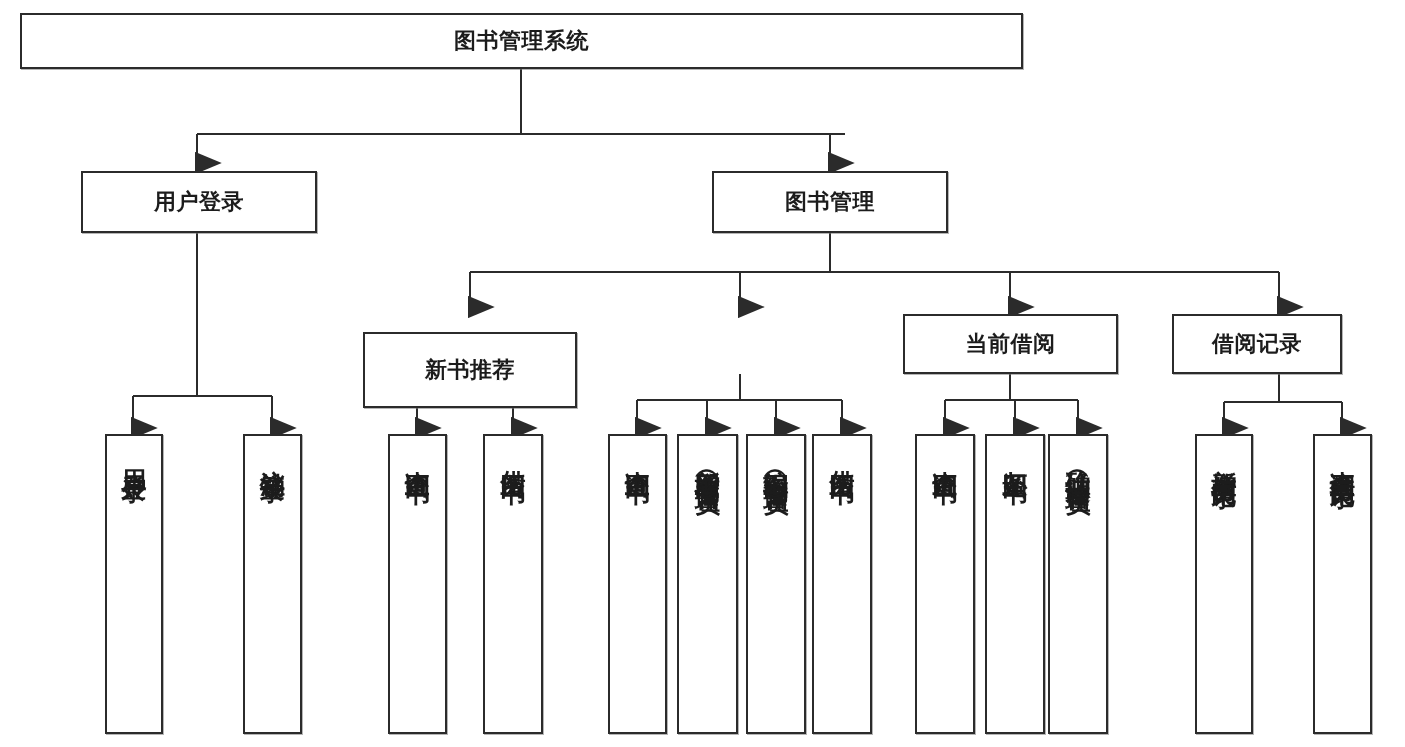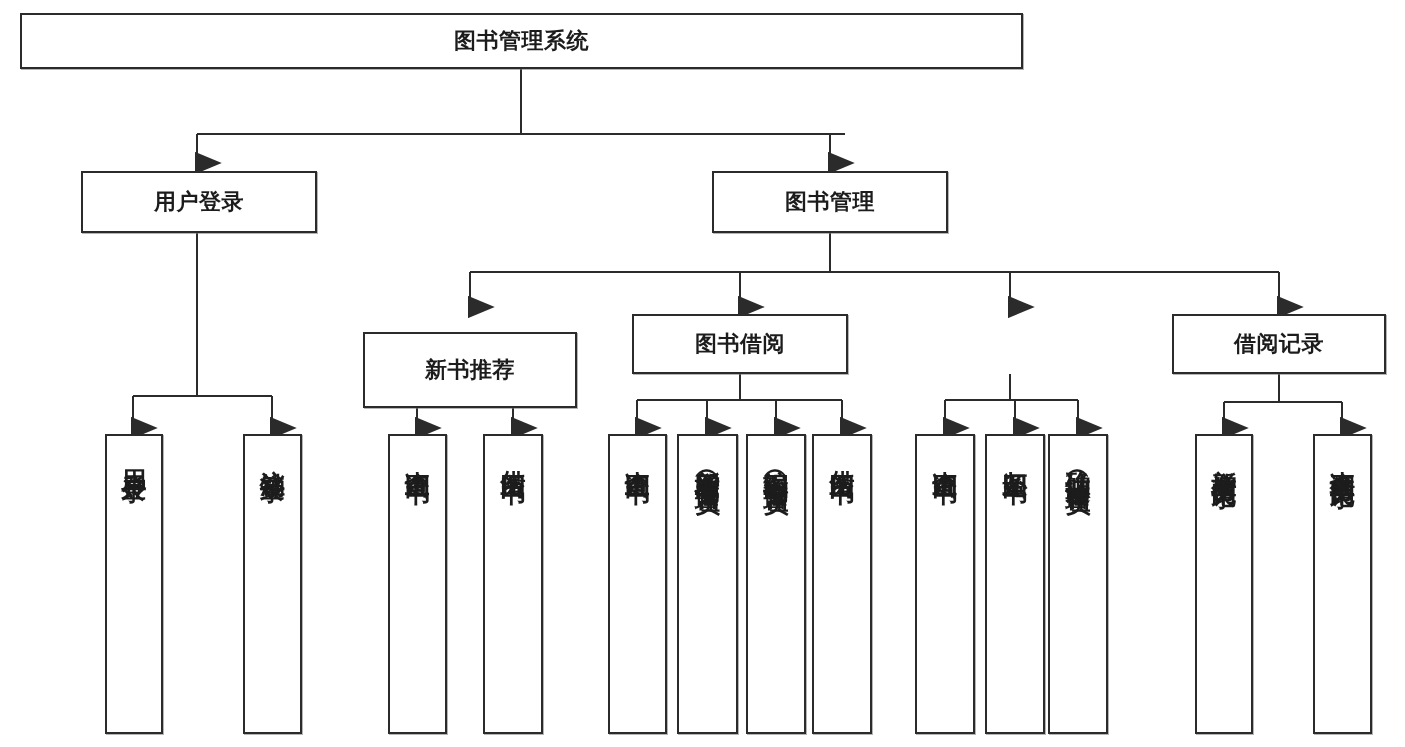--- a/index.html
+++ b/index.html
@@ -132,24 +132,24 @@
   <div class="node horizontal" style="left:81px; top:171px; width:236px; height:62px;">
     <span class="label">用户登录</span>
   </div>
   <div class="node horizontal" style="left:712px; top:171px; width:236px; height:62px;">
     <span class="label">图书管理</span>
   </div>
 
   <div class="node horizontal" style="left:363px; top:332px; width:214px; height:76px;">
     <span class="label">新书推荐</span>
   </div>
-  <div class="node horizontal" style="left:632px; top:314px; width:216px; height:60px;">
-    <span class="label">图书借阅</span>
+  <div class="node horizontal" style="left:903px; top:314px; width:215px; height:60px;">
+    <span class="label">当前借阅</span>
   </div>
-  <div class="node horizontal" style="left:1172px; top:314px; width:214px; height:60px;">
+  <div class="node horizontal" style="left:1172px; top:314px; width:170px; height:60px;">
     <span class="label">借阅记录</span>
   </div>
 
   <div class="node vertical" style="left:105px; top:434px; width:58px; height:300px;">
     <span class="label">用户登录</span>
   </div>
   <div class="node vertical" style="left:243px; top:434px; width:59px; height:300px;">
     <span class="label">注销登录</span>
   </div>
 

